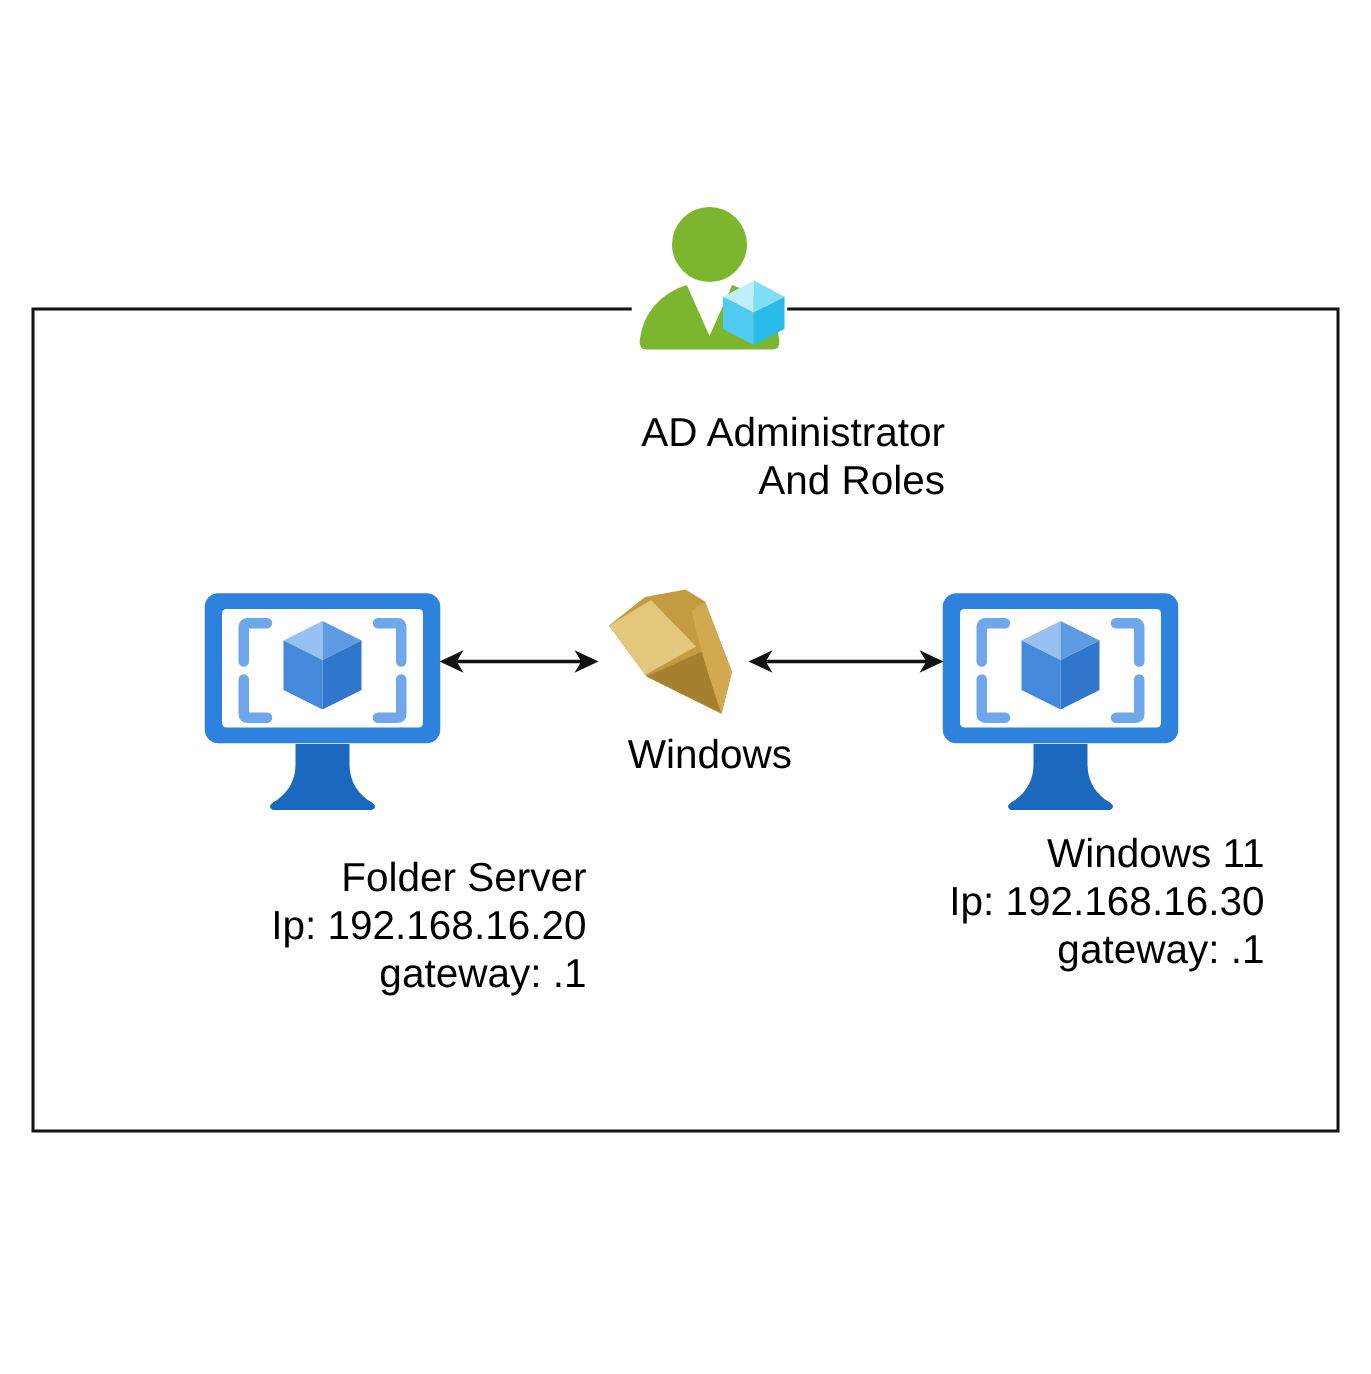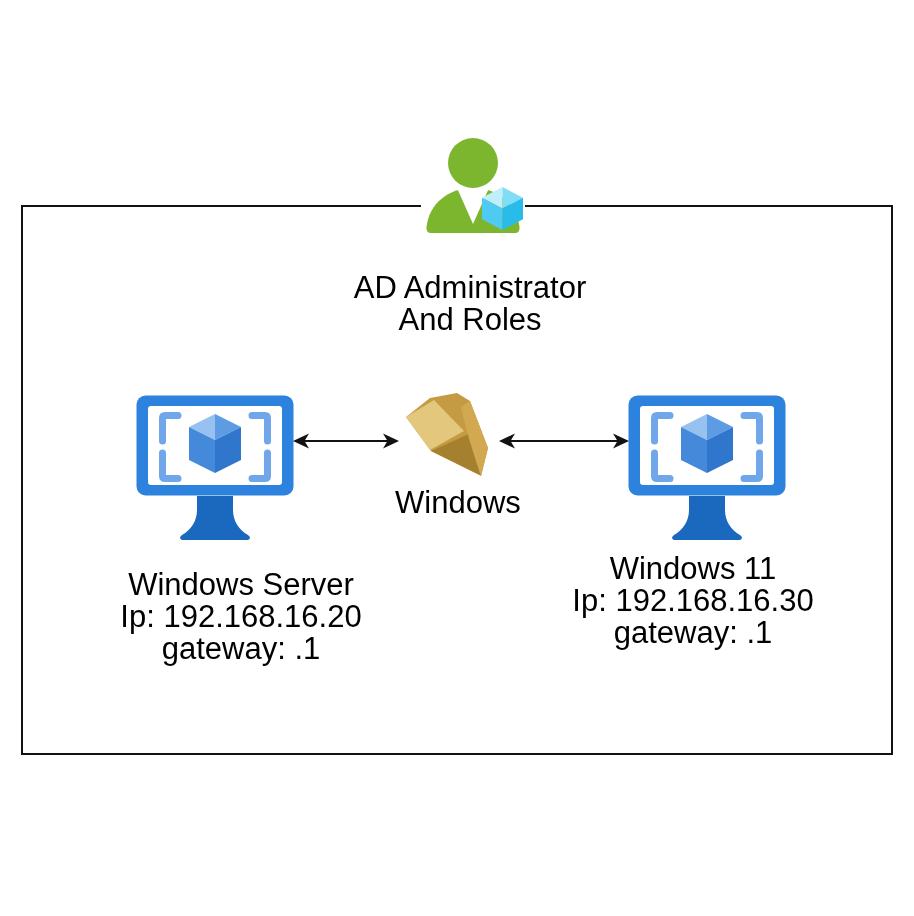--- a/index.html
+++ b/index.html
@@ -2,21 +2,21 @@
 <html style="--text: #000000; --stroke: #121212; --green: #7CB62E; --cyan1: #BFEFFB; --cyan2: #7FDDF6; --cyan3: #4FCBF1; --cyan4: #29BCEA; --blue: #2C82DC; --blue_bracket: #6FA7EA; --blue_dark: #1A69BE; --cube1: #96C1F0; --cube2: #5D9BE3; --cube3: #4489DA; --cube4: #3076CD; --gold: #D2A850; --gold_light: #E2C77C; --gold_dark: #C49A43; --gold_shadow: #A5802F;"><head>
 <meta charset="utf-8">
 <style>
   *{margin:0;padding:0;box-sizing:border-box}
   html,body{background:#fff}
   body{font-family:"Liberation Sans",sans-serif}
   .stage{position:relative;width:914px;height:916px;background:#fff;overflow:hidden}
   .abs{position:absolute;display:block}
   .frame{position:absolute;left:21px;top:205px;width:872px;height:550px;
          border:2px solid var(--stroke,#121212);background:transparent}
-  .lbl{position:absolute;text-align:center;font-size:31px;line-height:32px;
+  .lbl{position:absolute;text-align:right;font-size:27px;line-height:32px;
        color:var(--text,#000);white-space:nowrap}
   
   .c-white{fill:#ffffff}
   .c-green{fill:var(--green,#7CB62E)}
   .c-blue{fill:var(--blue,#2C82DC)}
   .c-bluedk{fill:var(--blue_dark,#1A69BE)}
   .c-cb1{fill:var(--cube1,#96C1F0)} .c-cb2{fill:var(--cube2,#5D9BE3)}
   .c-cb3{fill:var(--cube3,#4489DA)} .c-cb4{fill:var(--cube4,#3076CD)}
   .c-cy1{fill:var(--cyan1,#BFEFFB)} .c-cy2{fill:var(--cyan2,#7FDDF6)}
   .c-cy3{fill:var(--cyan3,#4FCBF1)} .c-cy4{fill:var(--cyan4,#29BCEA)}
@@ -105,21 +105,21 @@
     <line x1="13" y1="12" x2="121" y2="12" class="conn"></line>
     <polygon points="2,12 18,4.5 13.5,12 18,19.5" class="c-black"></polygon>
     <polygon points="132,12 116,4.5 120.5,12 116,19.5" class="c-black"></polygon>
   </svg>
 
   <div class="lbl" style="left:388px;top:487px;width:140px">
     <div>Windows</div>
   </div>
 
   <div class="lbl" style="left:91px;top:569px;width:300px">
-    <div>Windows Server</div>
+    <div>Folder Server</div>
     <div>Ip: 192.168.16.20</div>
     <div>gateway: .1</div>
   </div>
 
   <div class="lbl" style="left:543px;top:553px;width:300px">
     <div>Windows 11</div>
     <div>Ip: 192.168.16.30</div>
     <div>gateway: .1</div>
   </div>
 

